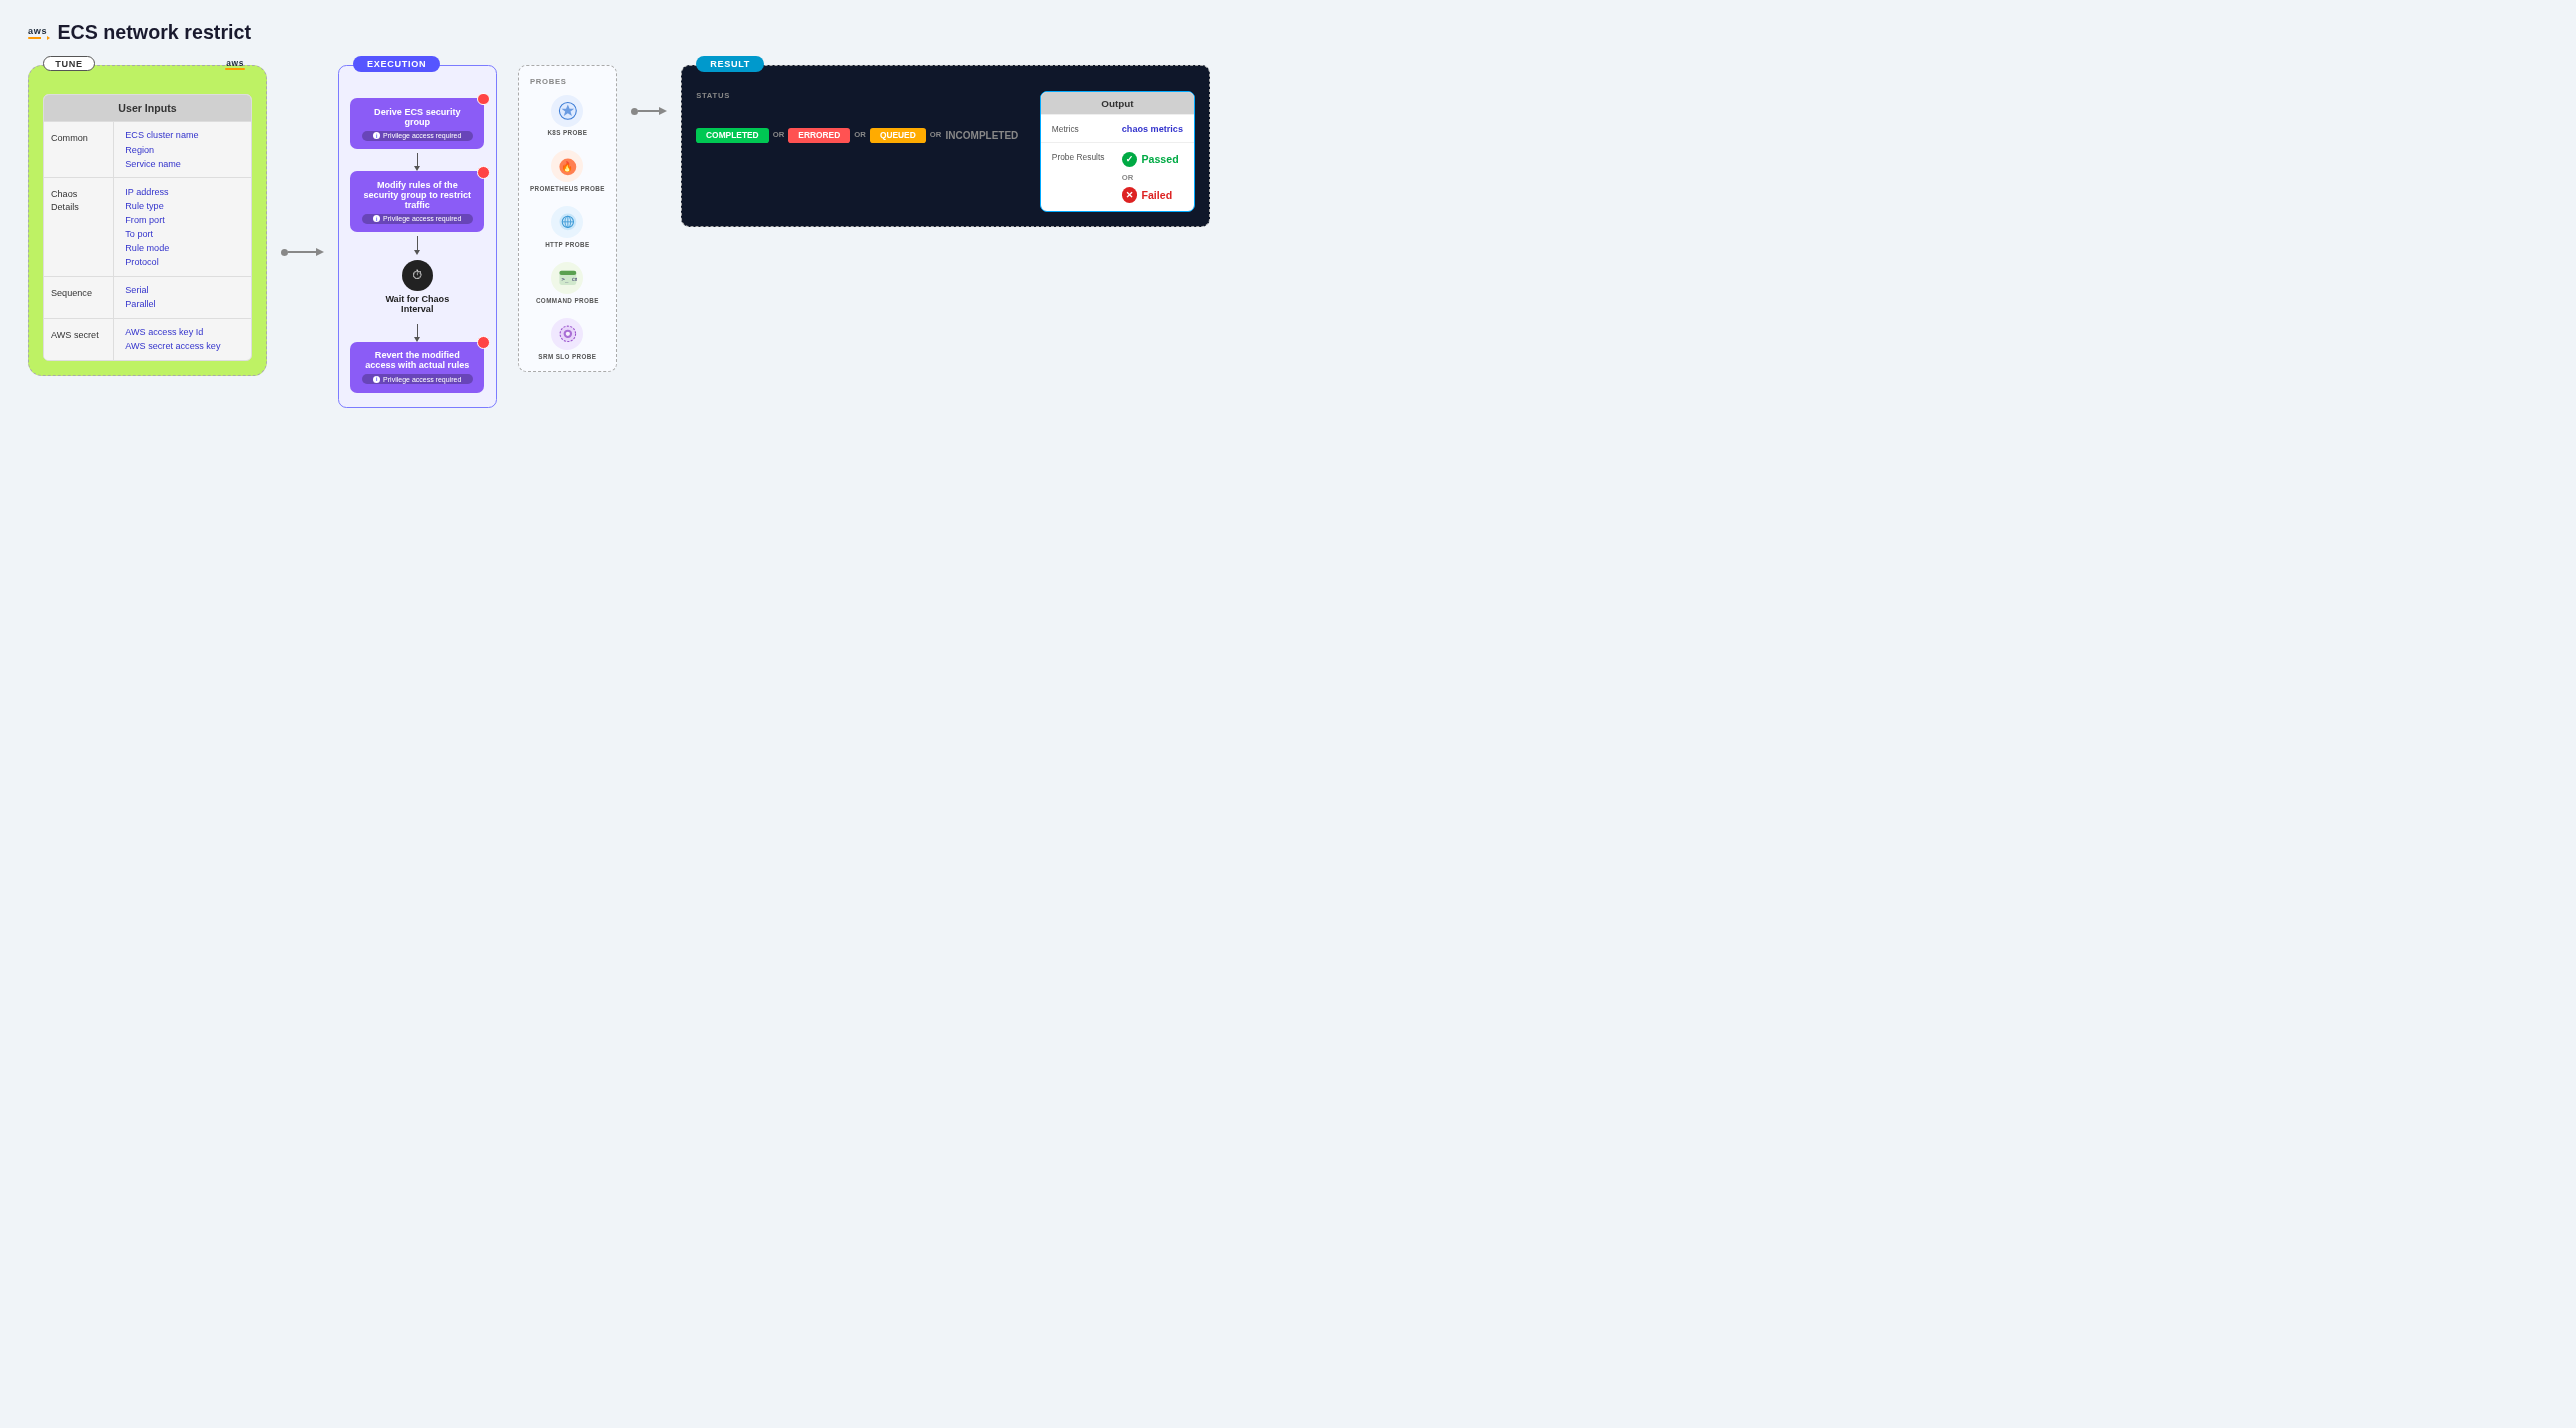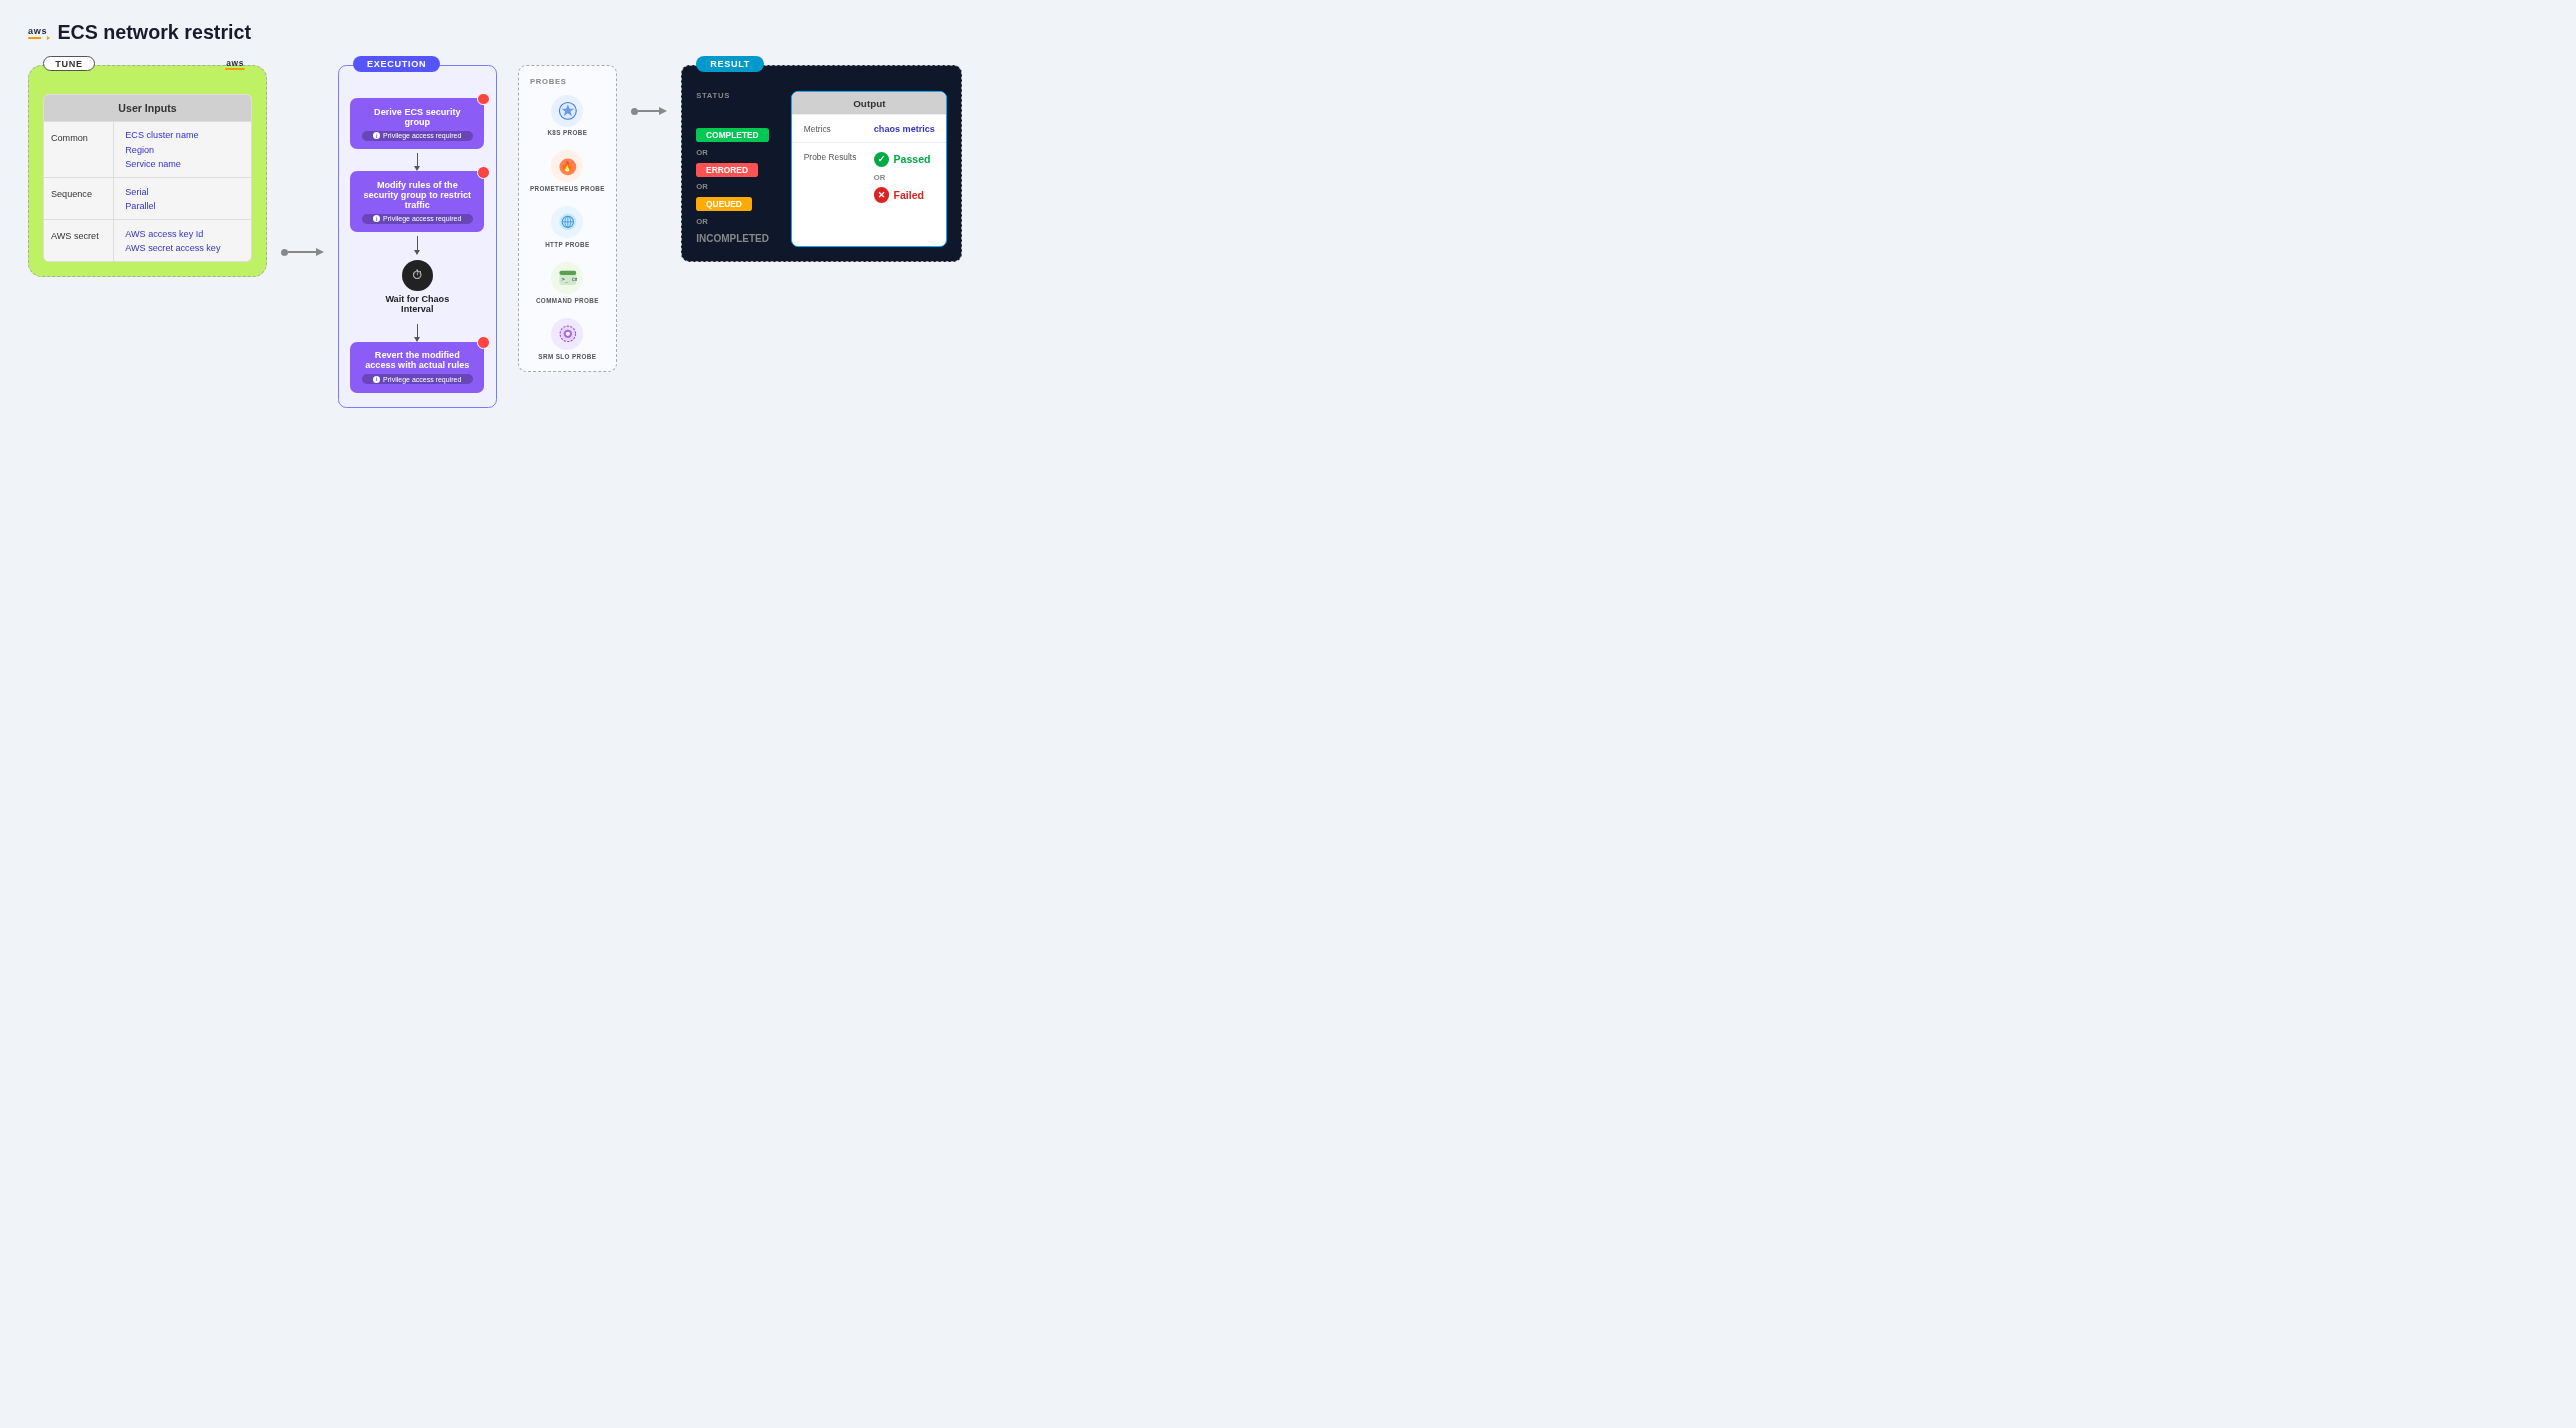--- a/index.html
+++ b/index.html
@@ -392,21 +392,21 @@
     }
     .status-label {
       font-size: 7.7px;
       font-weight: 700;
       color: #888;
       letter-spacing: 0.7px;
       margin-bottom: 5.6px;
     }
     .status-badges {
       display: flex;
-      flex-direction: column;
+      flex-direction: row;
       gap: 4.2px;
       margin-top: 28px;
     }
     .status-badge {
       display: inline-block;
       padding: 2.1px 9.9px;
       border-radius: 2.8px;
       font-size: 8.4px;
       font-weight: 700;
       width: fit-content;
@@ -532,20 +532,31 @@
         <div class="user-inputs-header">User Inputs</div>
         <div class="input-group">
           <div class="input-group-label">Common</div>
           <div class="input-group-items">
             <span class="input-item">ECS cluster name</span>
             <span class="input-item">Region</span>
             <span class="input-item">Service name</span>
           </div>
         </div>
         <div class="input-group">
+          <div class="input-group-label">Chaos Details</div>
+          <div class="input-group-items">
+            <span class="input-item">IP address</span>
+            <span class="input-item">Rule type</span>
+            <span class="input-item">From port</span>
+            <span class="input-item">To port</span>
+            <span class="input-item">Rule mode</span>
+            <span class="input-item">Protocol</span>
+          </div>
+        </div>
+        <div class="input-group">
           <div class="input-group-label">Sequence</div>
           <div class="input-group-items">
             <span class="input-item">Serial</span>
             <span class="input-item">Parallel</span>
           </div>
         </div>
         <div class="input-group">
           <div class="input-group-label">AWS secret</div>
           <div class="input-group-items">
             <span class="input-item">AWS access key Id</span>

